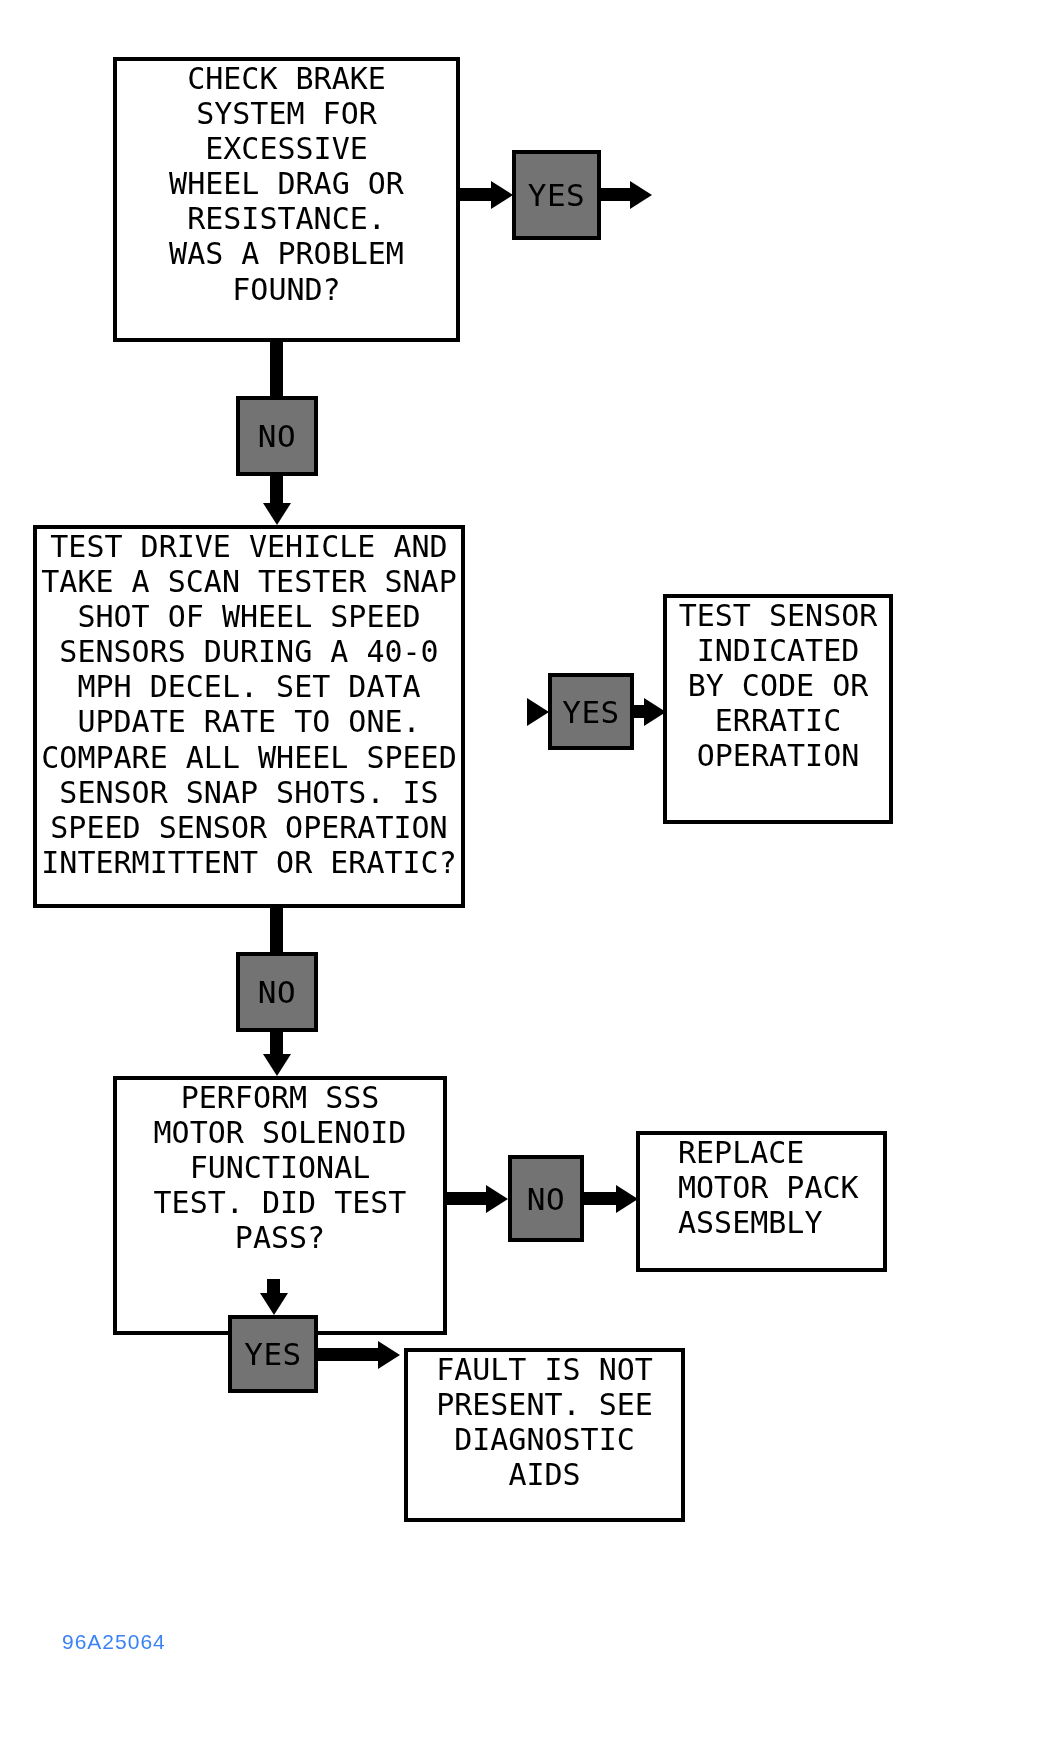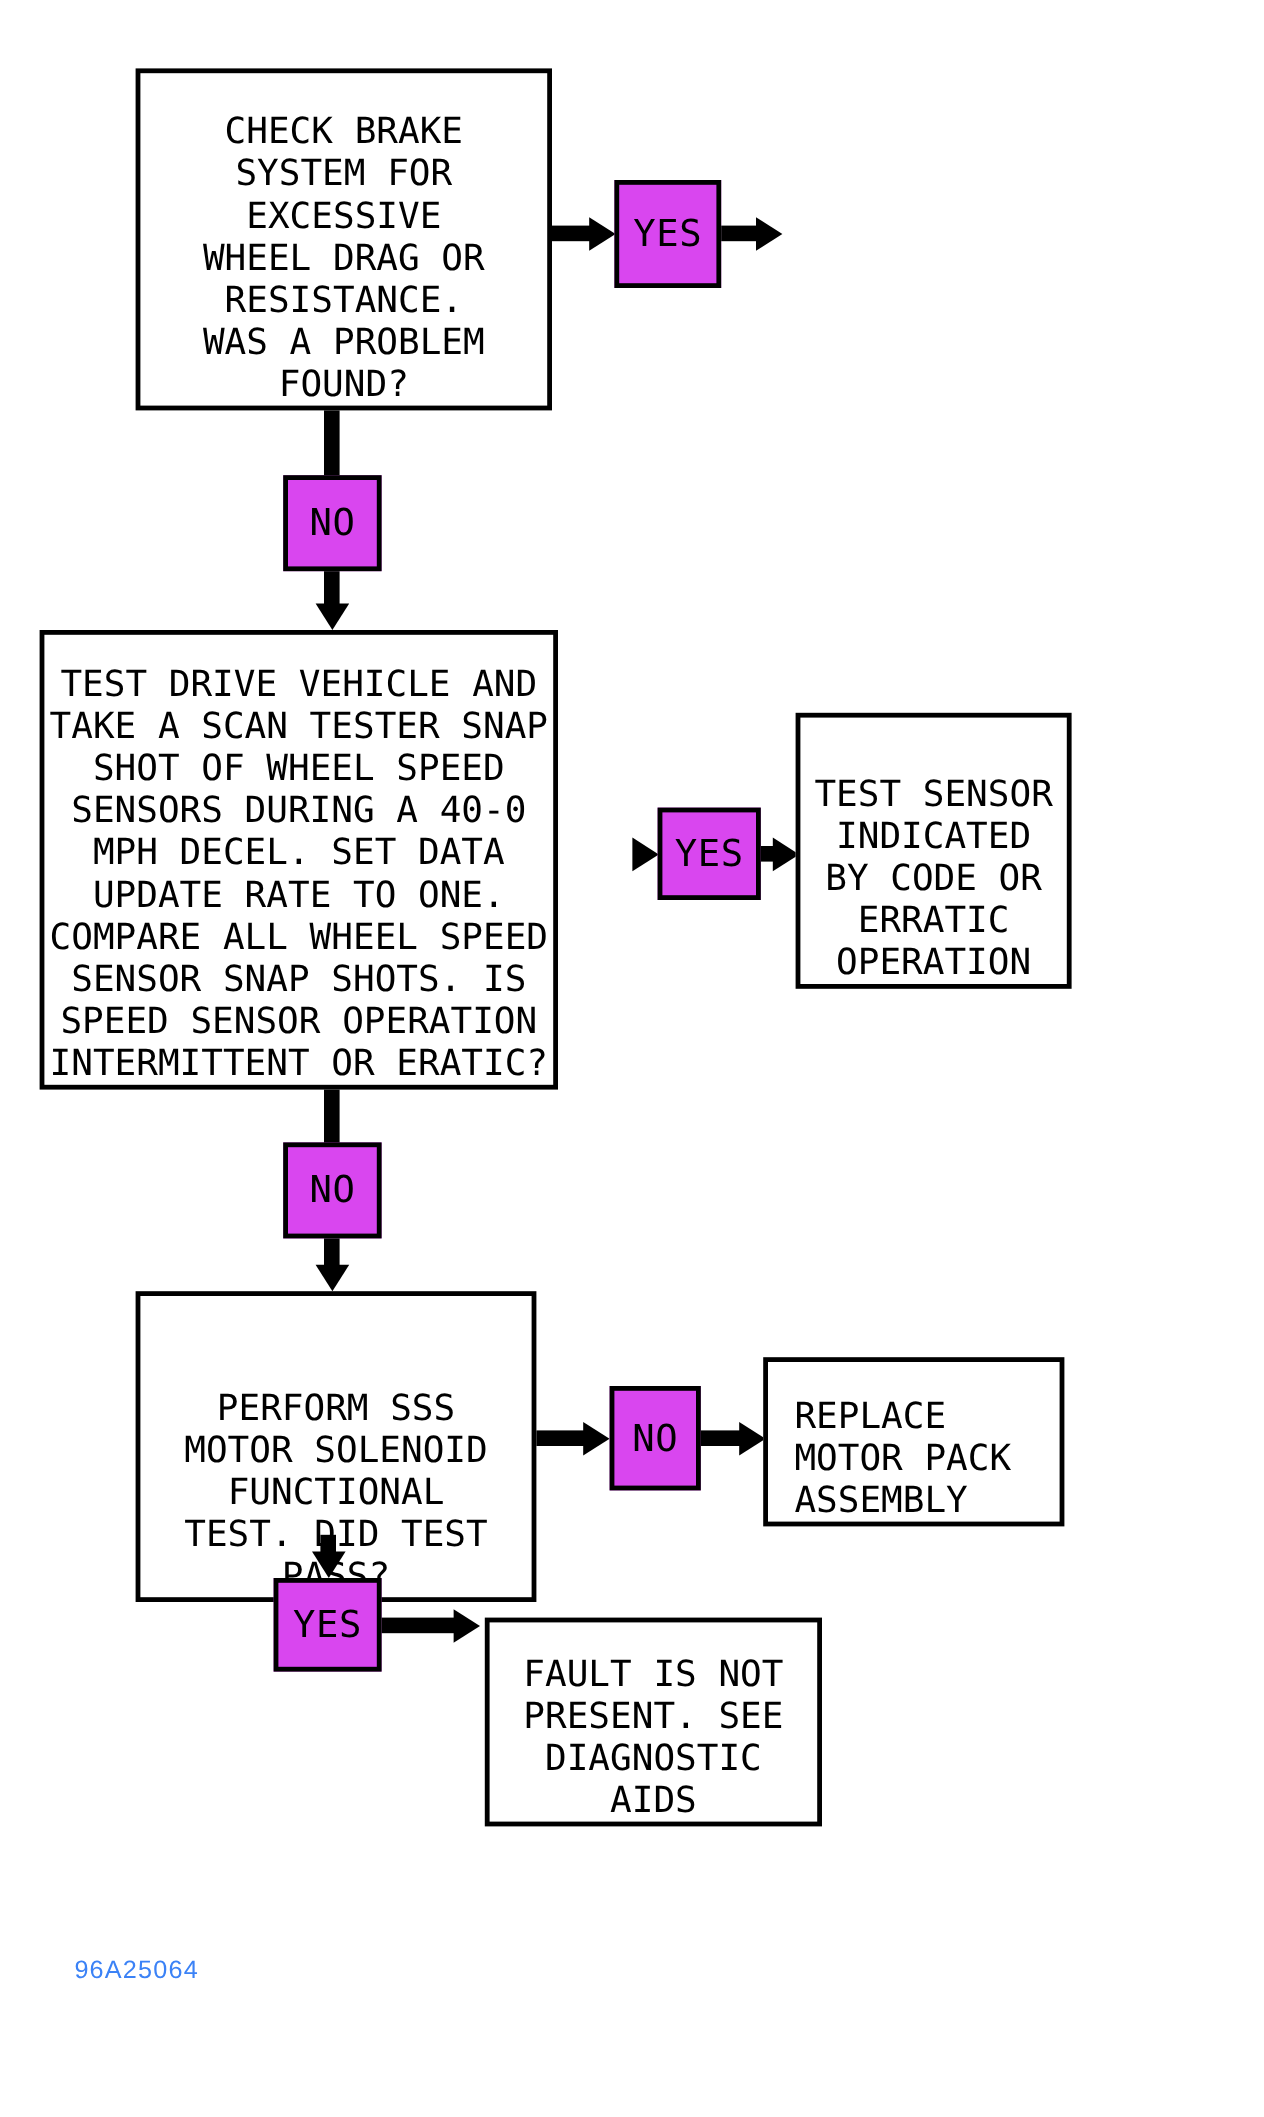--- a/index.html
+++ b/index.html
@@ -11,32 +11,32 @@
   }
   .canvas{position:absolute;left:0;top:0;width:1053px;height:1764px;overflow:hidden;}
 
   
   .box{
     position:absolute;
     border:4px solid #000;
     background:#fff;
     box-sizing:border-box;
     display:flex;
-    align-items:flex-end;
+    align-items:flex-start;
     justify-content:center;
     text-align:center;
     line-height:1.17;
     letter-spacing:0px;
     white-space:pre;
   }
   .box .txt{display:block;width:100%;}
   .small-box{
     position:absolute;
     border:4px solid #000;
-    background:#d946ef;
+    background:#737373;
     box-sizing:border-box;
     display:flex;
     align-items:center;
     justify-content:center;
     font-size:31px;
     letter-spacing:0.5px;
   }
 
   
   .hline{position:absolute;background:#000;height:13px;}
@@ -165,21 +165,21 @@
   <div class="arrow-r" style="left:486px;top:1185px;"></div>
 
   <div class="small-box" id="no-3">
     <span>NO</span>
   </div>
 
   <div class="hline" style="left:584px;top:1192px;width:34px;"></div>
   <div class="arrow-r" style="left:616px;top:1185px;"></div>
 
   <div class="box" id="box-replace">
-    <span class="txt" style="text-align:left;padding-left:22px;">REPLACE
+    <span class="txt" style="text-align:left;padding-left:38px;">REPLACE
 MOTOR PACK
 ASSEMBLY</span>
   </div>
 
   <div class="vline" style="left:267px;top:1279px;height:18px;"></div>
   <div class="arrow-d" style="left:260px;top:1293px;"></div>
 
   <div class="small-box" id="yes-3">
     <span>YES</span>
   </div>

